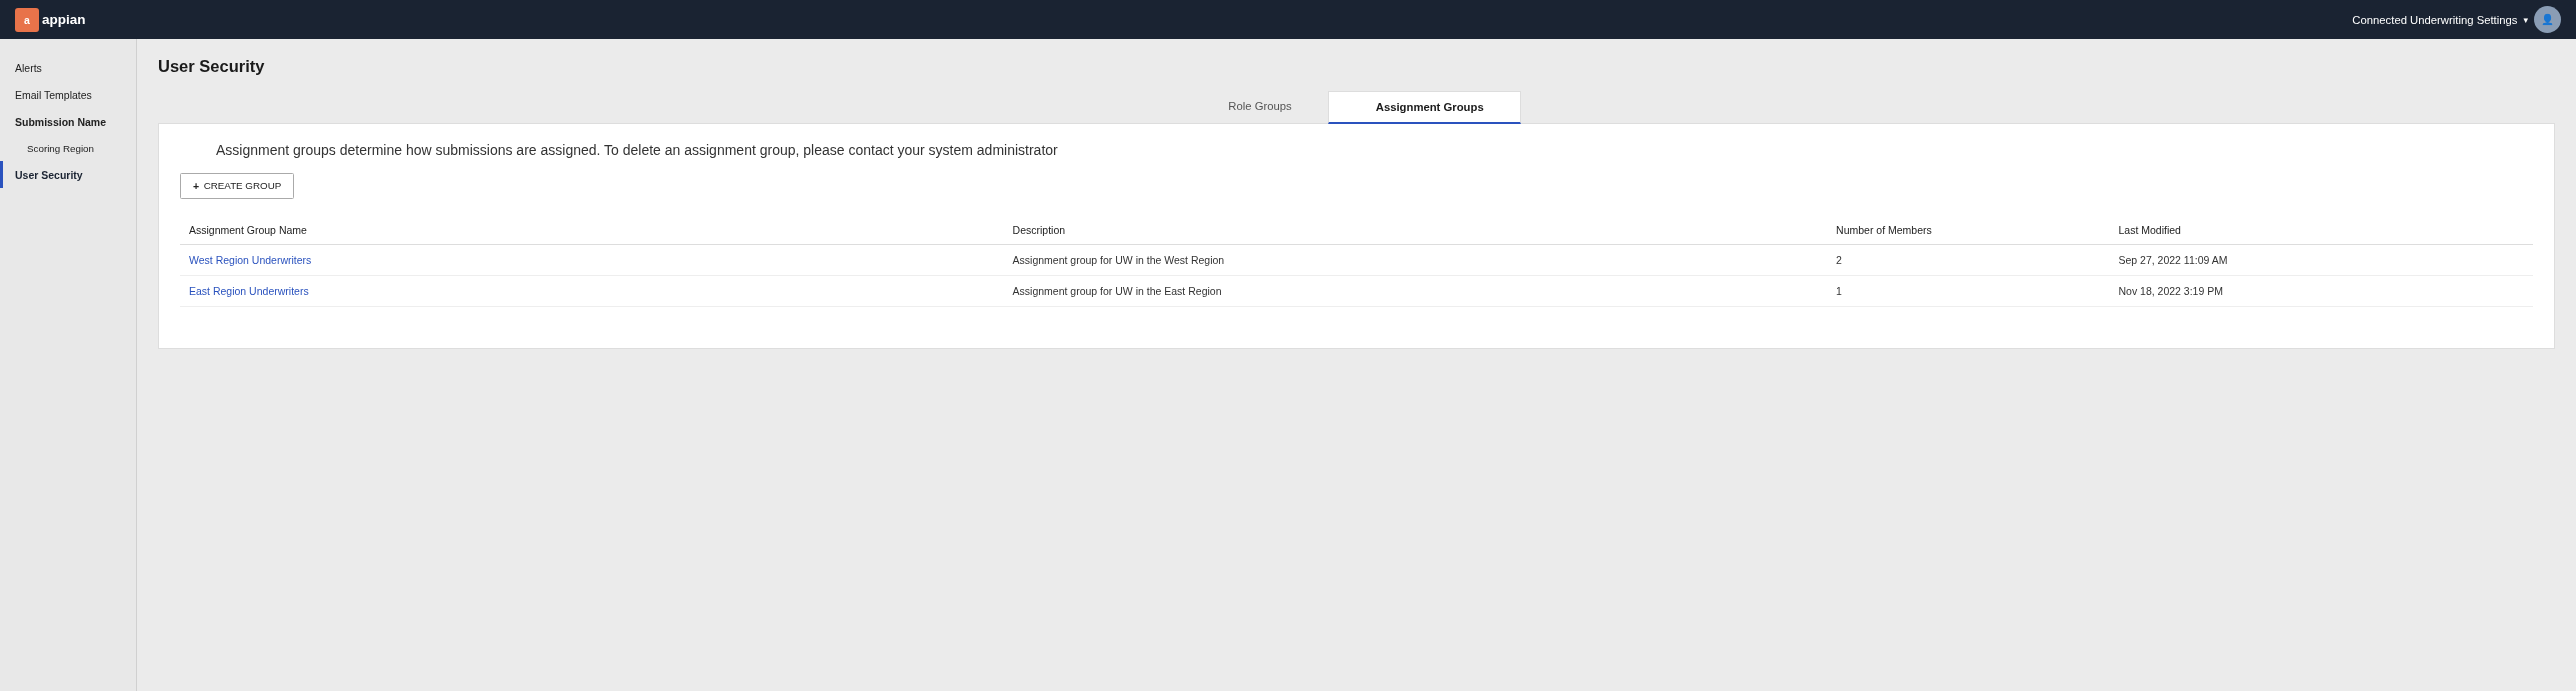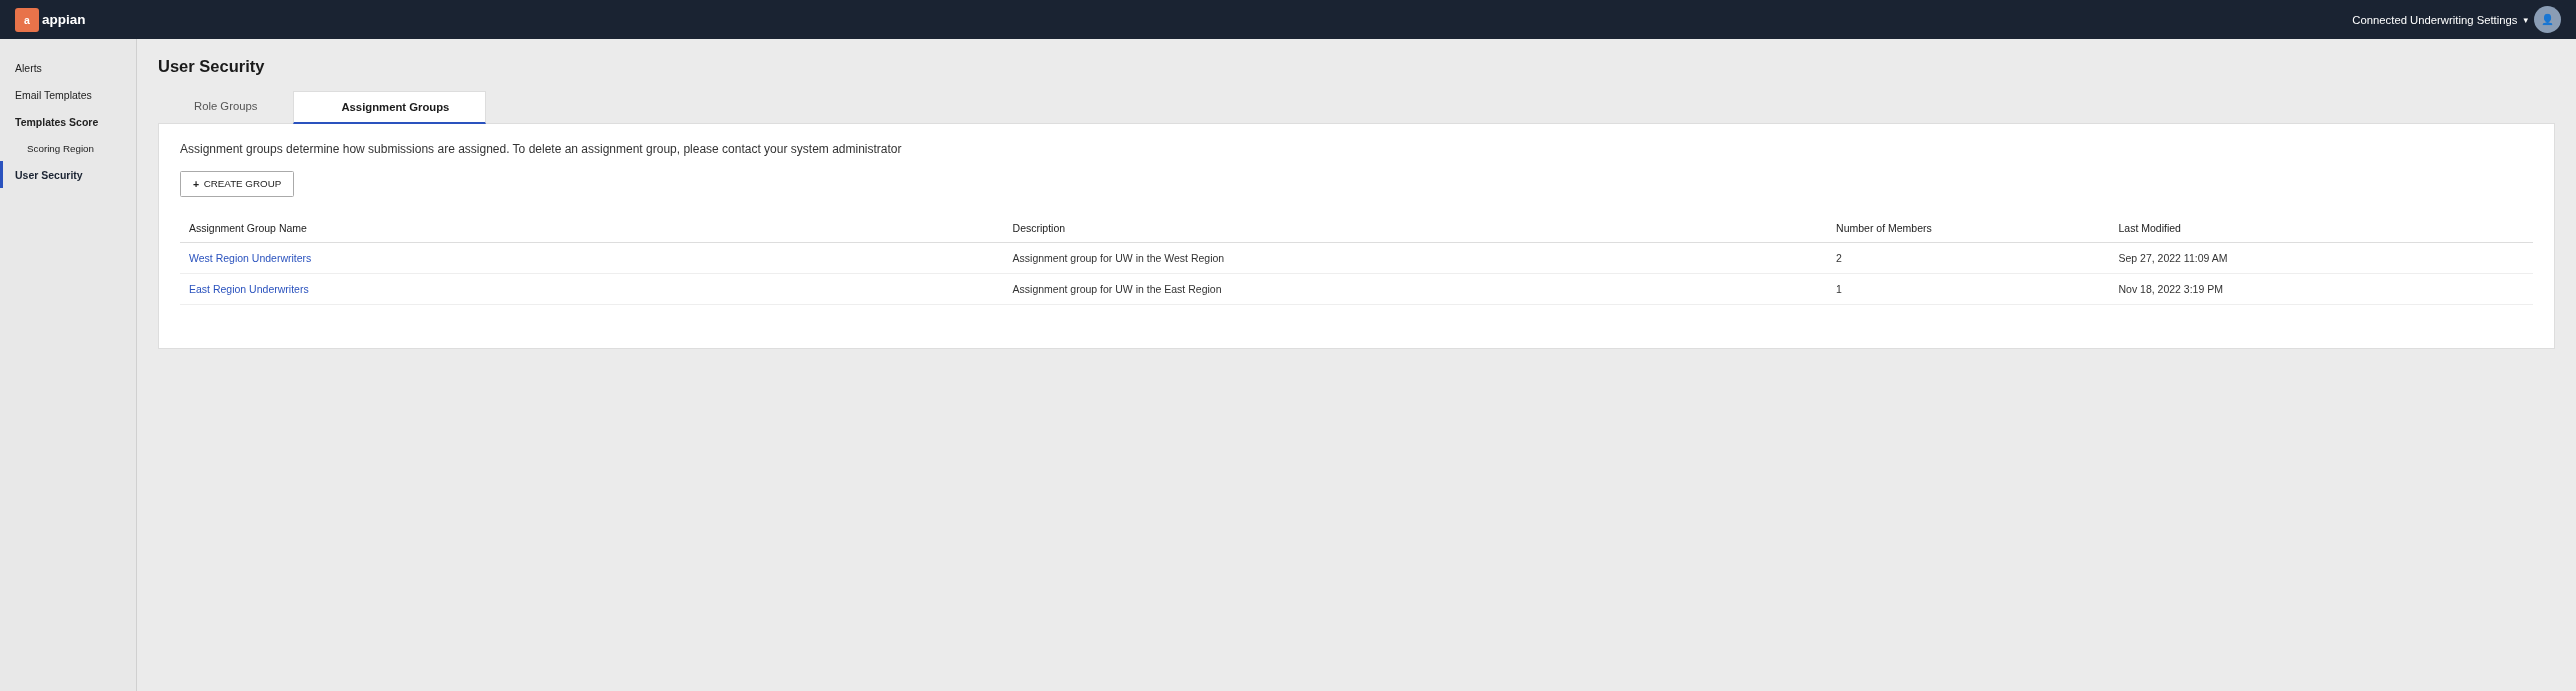--- a/index.html
+++ b/index.html
@@ -110,20 +110,21 @@
       color: #1a1a1a;
       margin-bottom: 15px;
     }
 
     
     .tabs-container {
       display: flex;
       border-bottom: 1.5px solid #ddd;
       margin-bottom: 0;
       background: transparent;
+      justify-content: center;
     }
     .tab {
       padding: 9px 36px;
       font-size: 11.3px;
       cursor: pointer;
       color: #555;
       border-bottom: 2.3px solid transparent;
       margin-bottom: -1.5px;
       background: transparent;
     }
@@ -141,23 +142,24 @@
     
     .content-panel {
       background: white;
       padding: 18px 21px;
       border: 0.8px solid #ddd;
       border-top: none;
       min-height: 225px;
     }
 
     .info-text {
-      font-size: 12px;
+      font-size: 14px;
       color: #333;
       margin-bottom: 15px;
+      margin-left: 36px;
     }
 
     
     .create-group-btn {
       display: inline-flex;
       align-items: center;
       gap: 4.5px;
       padding: 6px 12px;
       border: 0.8px solid #aaa;
       background: white;
@@ -221,21 +223,21 @@
 <div class="layout">
 
   <aside class="sidebar">
     <div class="sidebar-item">
       <span>Alerts</span>
     </div>
     <div class="sidebar-item">
       <span>Email Templates</span>
     </div>
     <div class="sidebar-item parent">
-      <span>Templates Score</span>
+      <span>Submission Name</span>
     </div>
     <div class="sidebar-item sub-item">
       <span>Scoring Region</span>
     </div>
     <div class="sidebar-item active">
       <span>User Security</span>
     </div>
   </aside>
 
   <main class="main">

